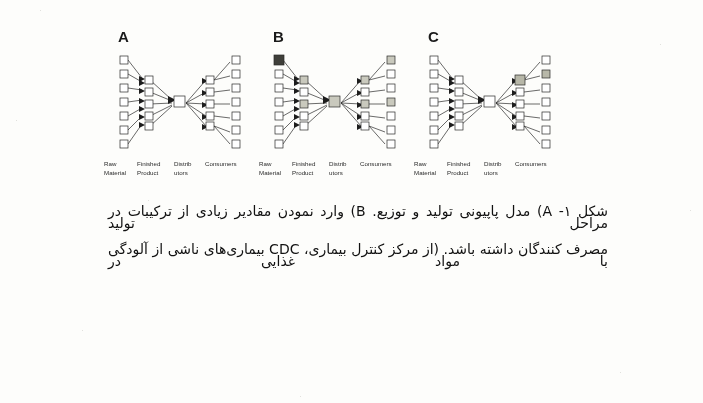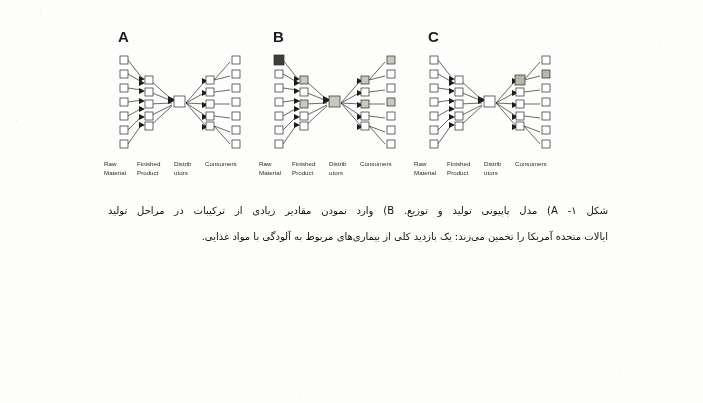--- a/index.html
+++ b/index.html
@@ -83,21 +83,21 @@
   
   #caption {
     position: absolute;
     left: 108px;
     top: 205px;
     width: 500px;
     direction: rtl;
     text-align: justify;
     color: #111;
     font-family: "DejaVu Sans", sans-serif;
-    font-size: 10px;
+    font-size: 14px;
   }
   #caption p {
     margin: 0 0 13.5px 0;
     line-height: 12px;
     text-align: justify;
     text-align-last: justify;
   }
   #caption p.last {
     text-align-last: right;
   }
@@ -416,21 +416,21 @@
           <span>Consumers</span>
           <span></span>
         </div>
       </div>
     </div>
 
   </div>
 
   <div id="caption">
     <p>شکل ۱- A) مدل پاپیونی تولید و توزیع. B) وارد نمودن مقادیر زیادی از ترکیبات در مراحل تولید</p>
-    <p class="last">ایالات متحده آمریکا را تخمین می‌زند: یک بازدید کلی از بیماری‌های مربوط به آلودگی با مواد غذایی.</p>
+    <p>مصرف کنندگان داشته باشد. (از مرکز کنترل بیماری، CDC بیماری‌های ناشی از آلودگی با مواد غذایی در</p>
   </div>
 
   <div class="speck" style="left:40px;  top:10px;"></div>
   <div class="speck" style="left:660px; top:44px;"></div>
   <div class="speck" style="left:16px;  top:120px;"></div>
   <div class="speck" style="left:690px; top:210px;"></div>
   <div class="speck" style="left:82px;  top:330px;"></div>
   <div class="speck" style="left:620px; top:372px;"></div>
   <div class="speck" style="left:300px; top:396px;"></div>
   <div class="speck" style="left:148px; top:200px;"></div>

